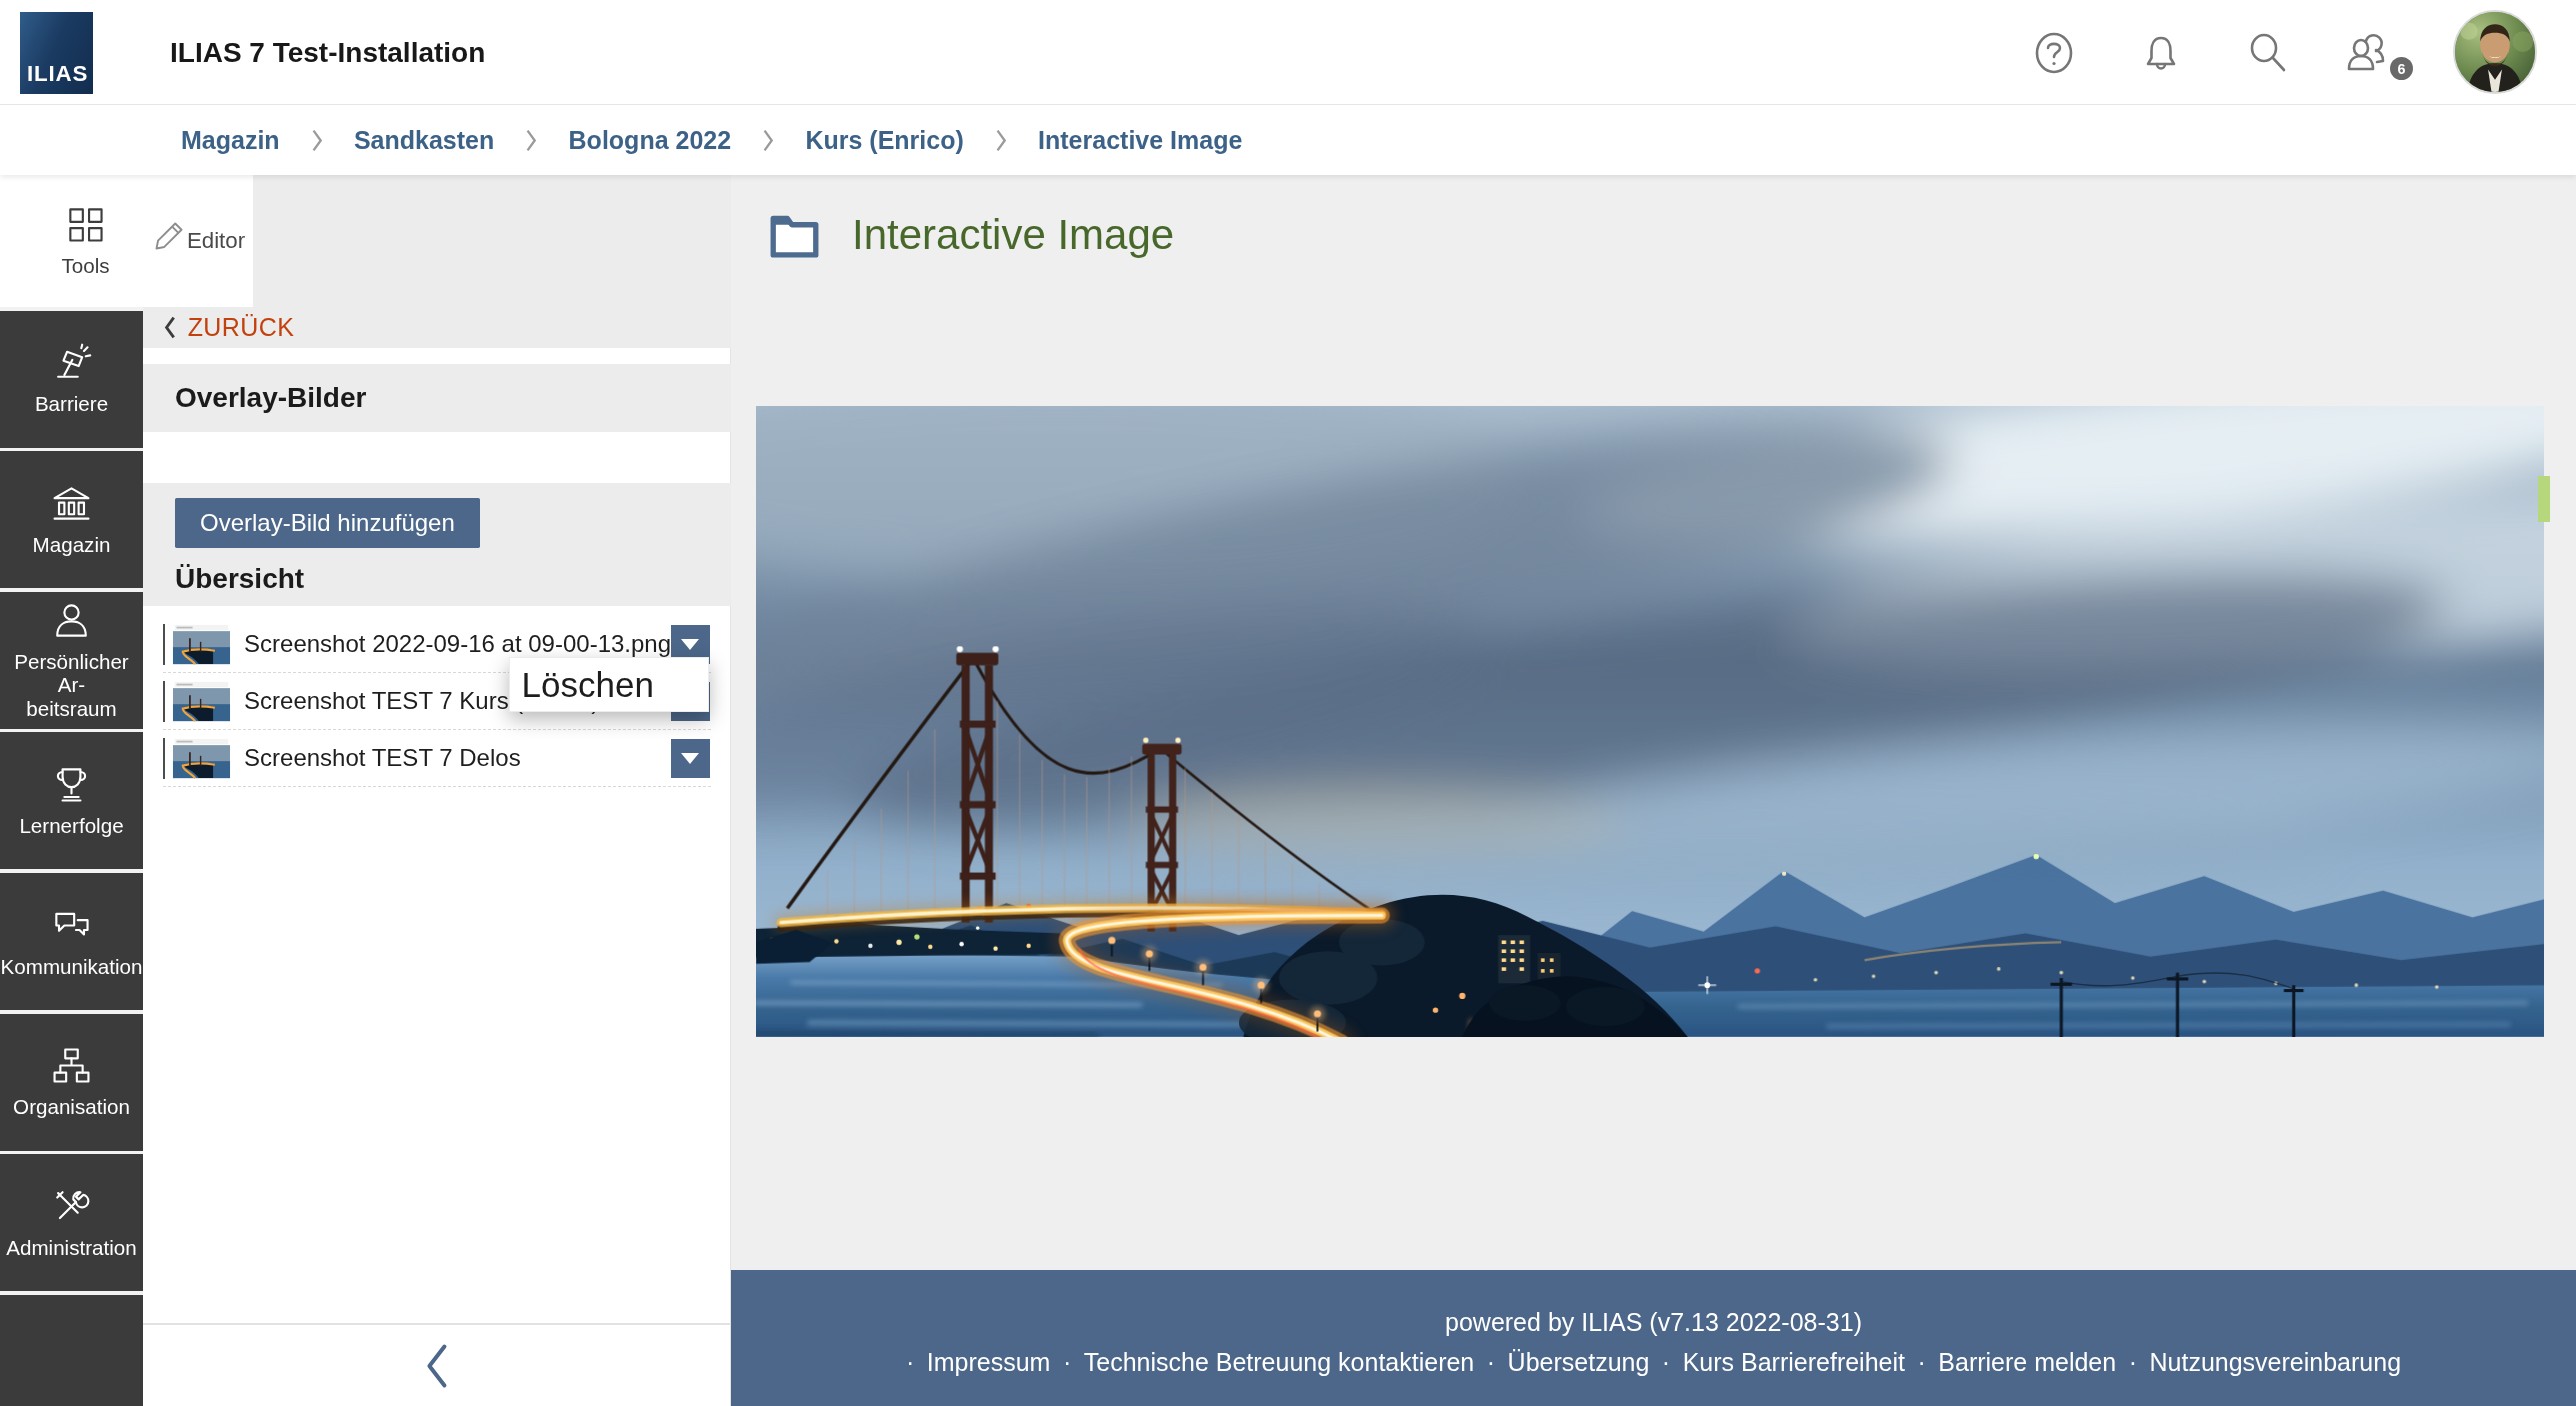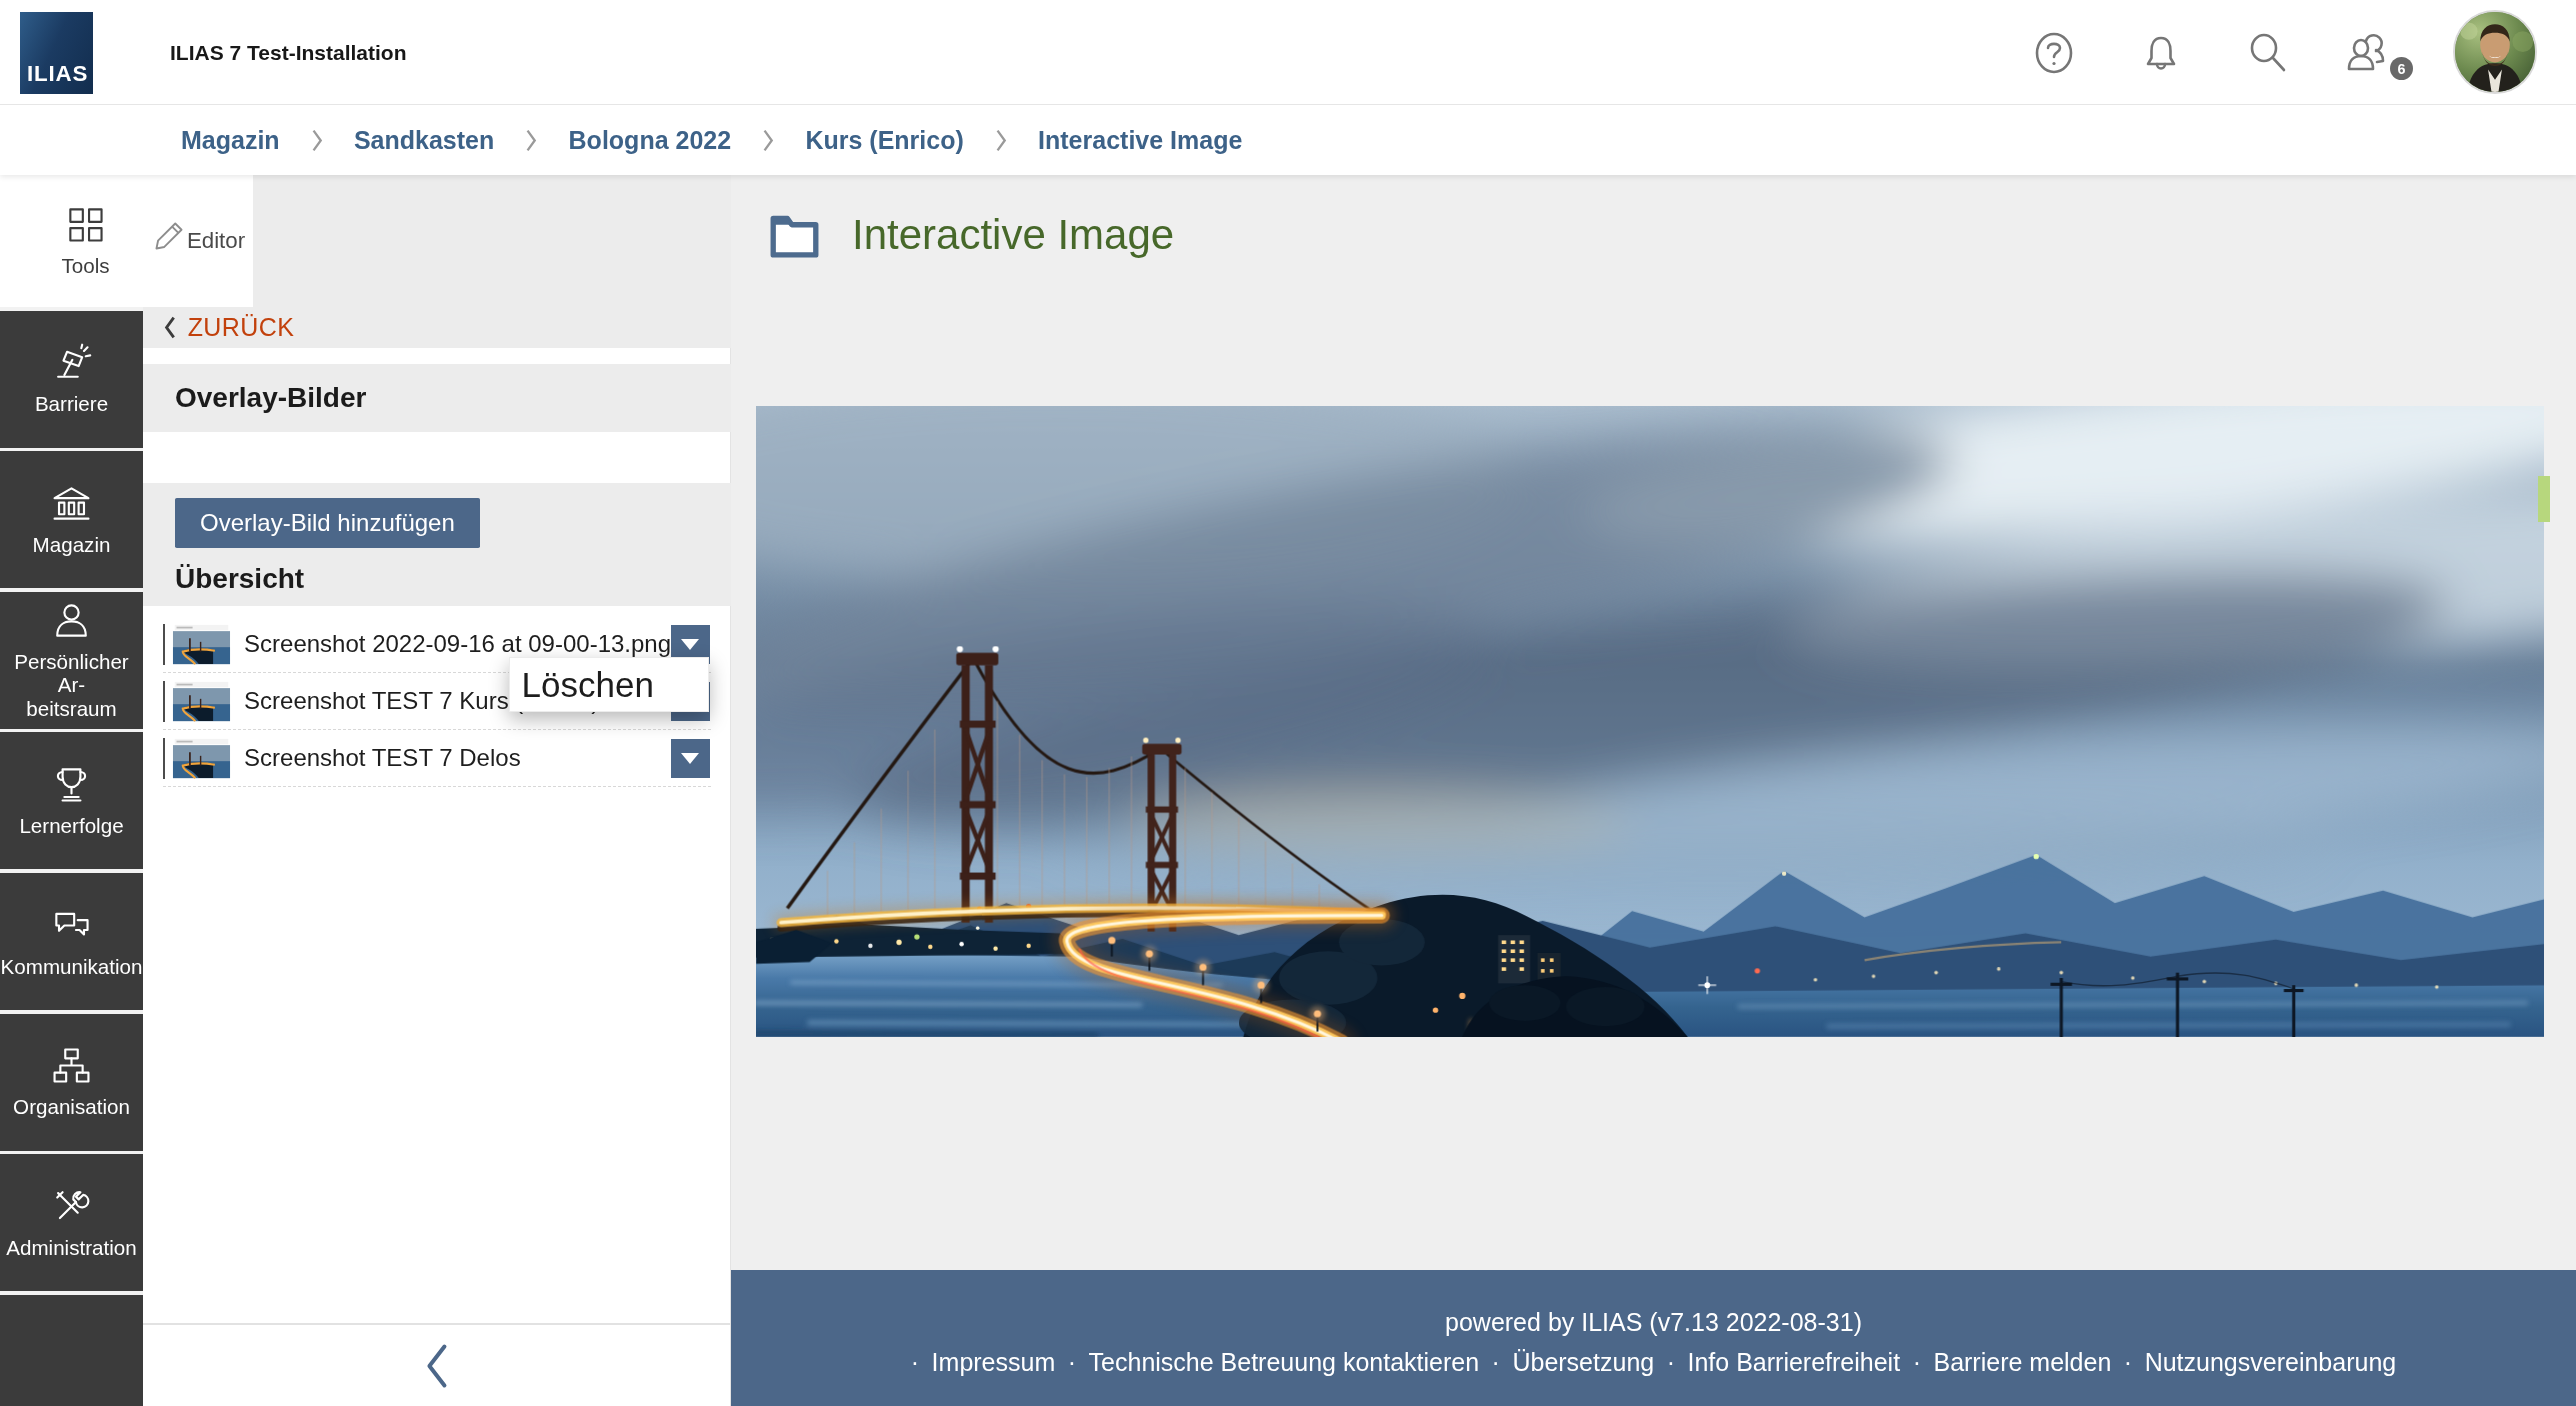--- a/index.html
+++ b/index.html
@@ -6,21 +6,21 @@
   html,body { width:2576px; height:1407px; }
   body { font-family:"Liberation Sans","DejaVu Sans",sans-serif; background:#efefef; }
   #app { position:relative; width:2576px; height:1407px; overflow:hidden; background:#efefef; }
 
   
   .header { position:absolute; left:0; top:0; width:2576px; height:105px; background:#fff; z-index:30; border-bottom:0.9px solid #e6e6e6; }
   .logo { position:absolute; left:19.7px; top:11.6px; width:73px; height:82px;
           background:linear-gradient(115deg,#2f5d8a 0%,#1b3b62 45%,#122d4e 100%); }
   .logo span { position:absolute; left:7.2px; bottom:6.3px; color:#fff; font-weight:bold; font-size:22.3px; letter-spacing:0.9px; }
   .app-title { position:absolute; left:170px; top:0; height:105px; display:flex; align-items:center;
-               font-size:21px; font-weight:700; color:#181818; }
+               font-size:28px; font-weight:700; color:#181818; }
   .hicon { position:absolute; top:29.5px; width:46px; height:46px; cursor:pointer; }
   .hicon svg { width:46px; height:46px; stroke:#767676; fill:none; stroke-width:2.6; stroke-linecap:round; stroke-linejoin:round; }
   .badge { position:absolute; left:2390px; top:57px; width:23px; height:23px; border-radius:50%;
            background:#696969; color:#fff; font-size:14.3px; font-weight:bold; display:flex; align-items:center; justify-content:center; }
   .avatar { position:absolute; left:2453px; top:9.8px; width:84px; height:84px; border-radius:50%;
             border:2.7px solid #d9d9d9; overflow:hidden; cursor:pointer; background:#6d8a4f; }
 
   
   .breadcrumb { position:absolute; left:0; top:105px; width:2576px; height:70px; background:#fff; z-index:25;
                 display:flex; align-items:center; padding-left:181px; box-shadow:0 2.7px 5.4px rgba(0,0,0,.09); }
@@ -616,21 +616,21 @@
   <div class="footer">
     <div class="powered">powered by ILIAS (v7.13 2022-08-31)</div>
     <div class="links">
       <span class="sep">·</span>
       <a>Impressum</a>
       <span class="sep">·</span>
       <a>Technische Betreuung kontaktieren</a>
       <span class="sep">·</span>
       <a>Übersetzung</a>
       <span class="sep">·</span>
-      <a>Info Barrierefreiheit</a>
+      <a>Kurs Barrierefreiheit</a>
       <span class="sep">·</span>
       <a>Barriere melden</a>
       <span class="sep">·</span>
       <a>Nutzungsvereinbarung</a>
     </div>
   </div>
 
 </div>
 
 

